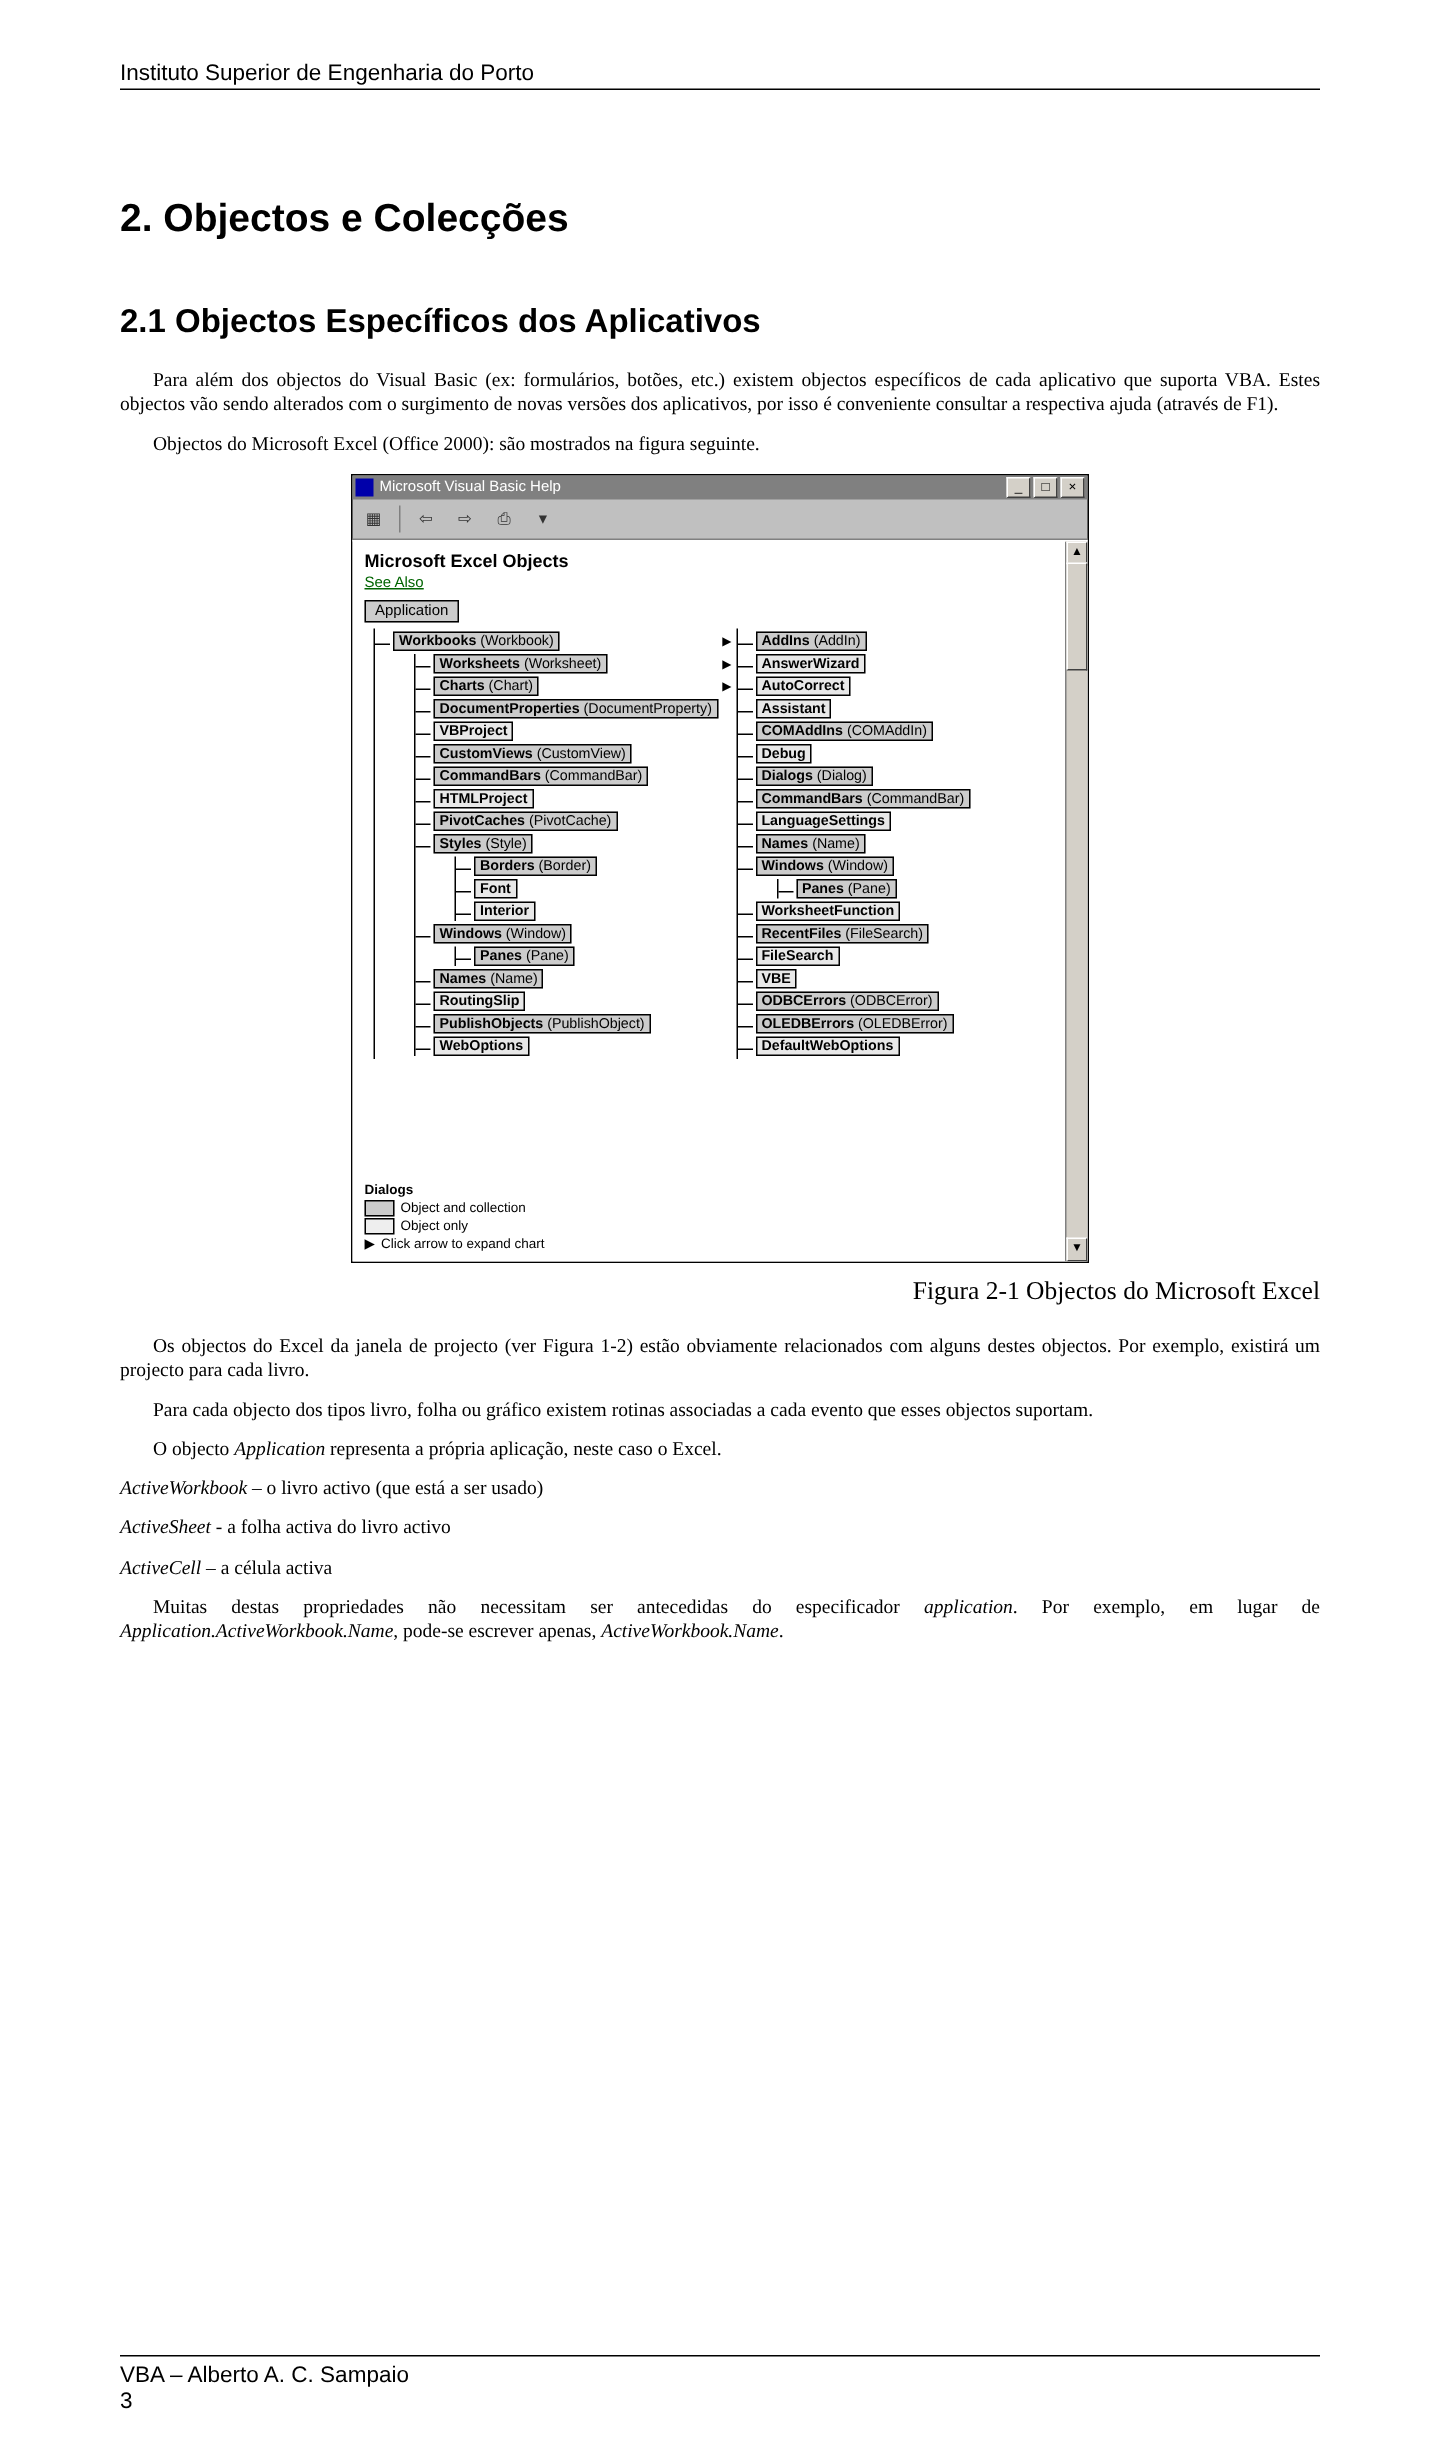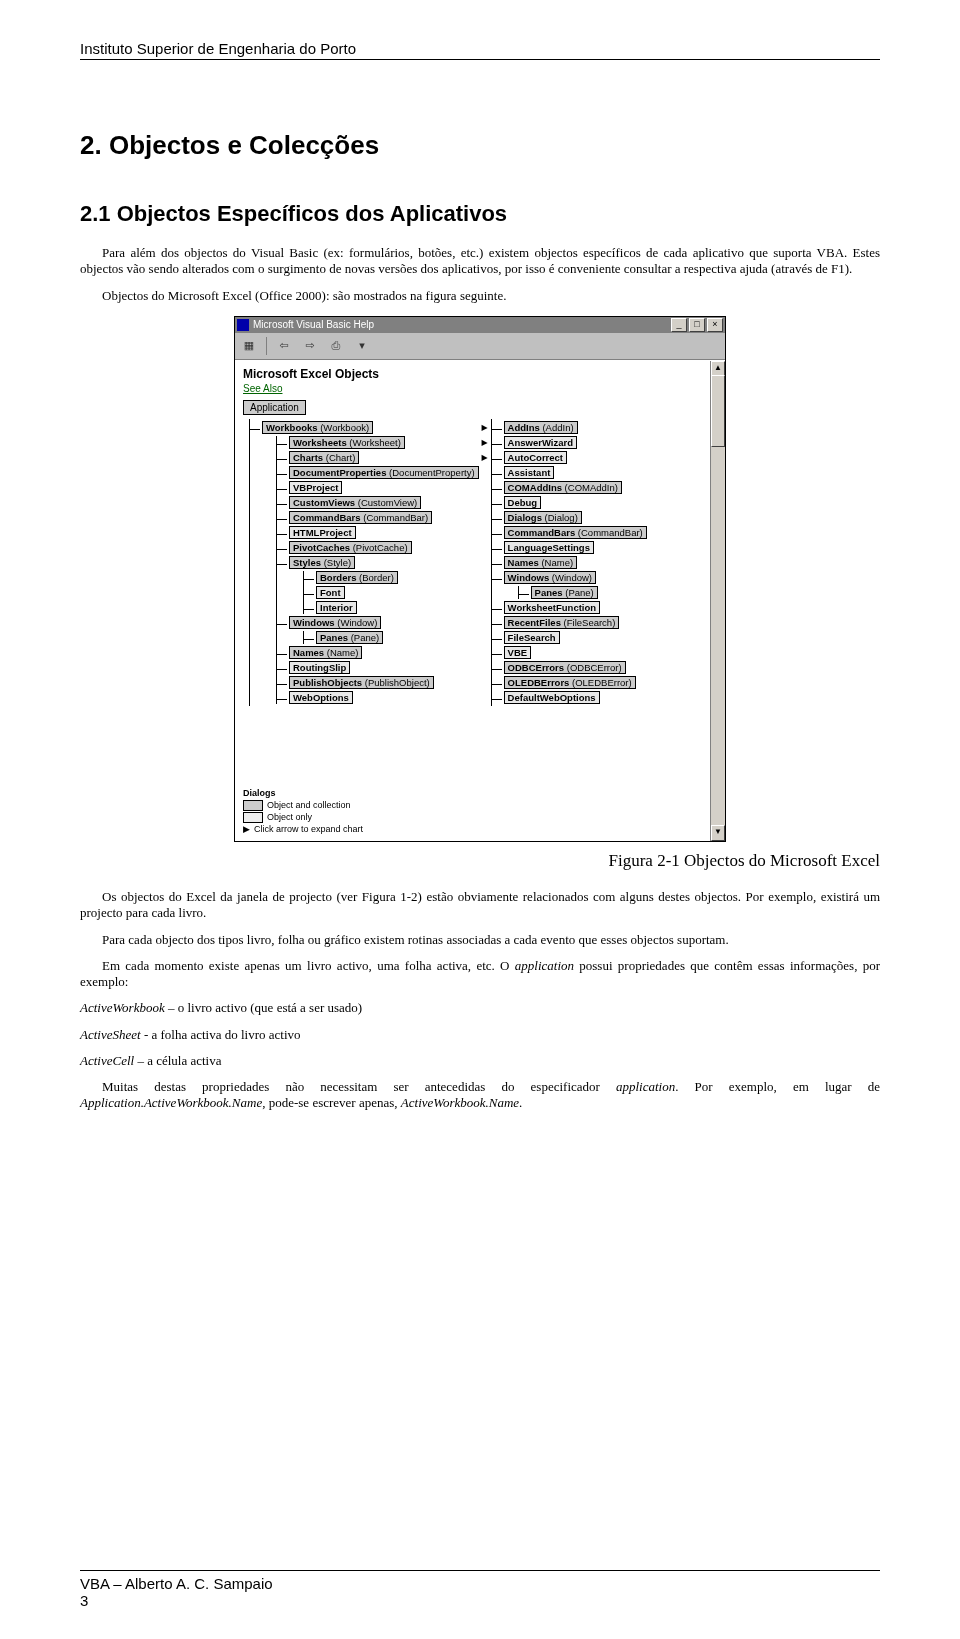--- a/index.html
+++ b/index.html
@@ -367,24 +367,24 @@
         </div>
       </div>
     </div>
   </div>
 
   <p class="figure-caption">Figura 2-1 Objectos do Microsoft Excel</p>
 
   <p class="indent">Os objectos do Excel da janela de projecto (ver Figura 1-2) estão obviamente relacionados com alguns destes objectos. Por exemplo, existirá um projecto para cada livro.</p>
   <p class="indent">Para cada objecto dos tipos livro, folha ou gráfico existem rotinas associadas a cada evento que esses objectos suportam.</p>
 
-
   <p class="indent">
-    <span>Em cada momento existe apenas um livro activo, uma folha activa, etc. O </span><span class="italic">application</span><span> possui propriedades que contêm essas informações, por exemplo:</span>
+    <span>O objecto </span><span class="italic">Application</span><span> representa a própria aplicação, neste caso o Excel.</span>
   </p>
+
 
   <p>
     <span class="italic">ActiveWorkbook</span><span> – o livro activo (que está a ser usado)</span>
   </p>
   <p>
     <span class="italic">ActiveSheet</span><span> - a folha activa do livro activo</span>
   </p>
   <p>
     <span class="italic">ActiveCell</span><span> – a célula activa</span>
   </p>

